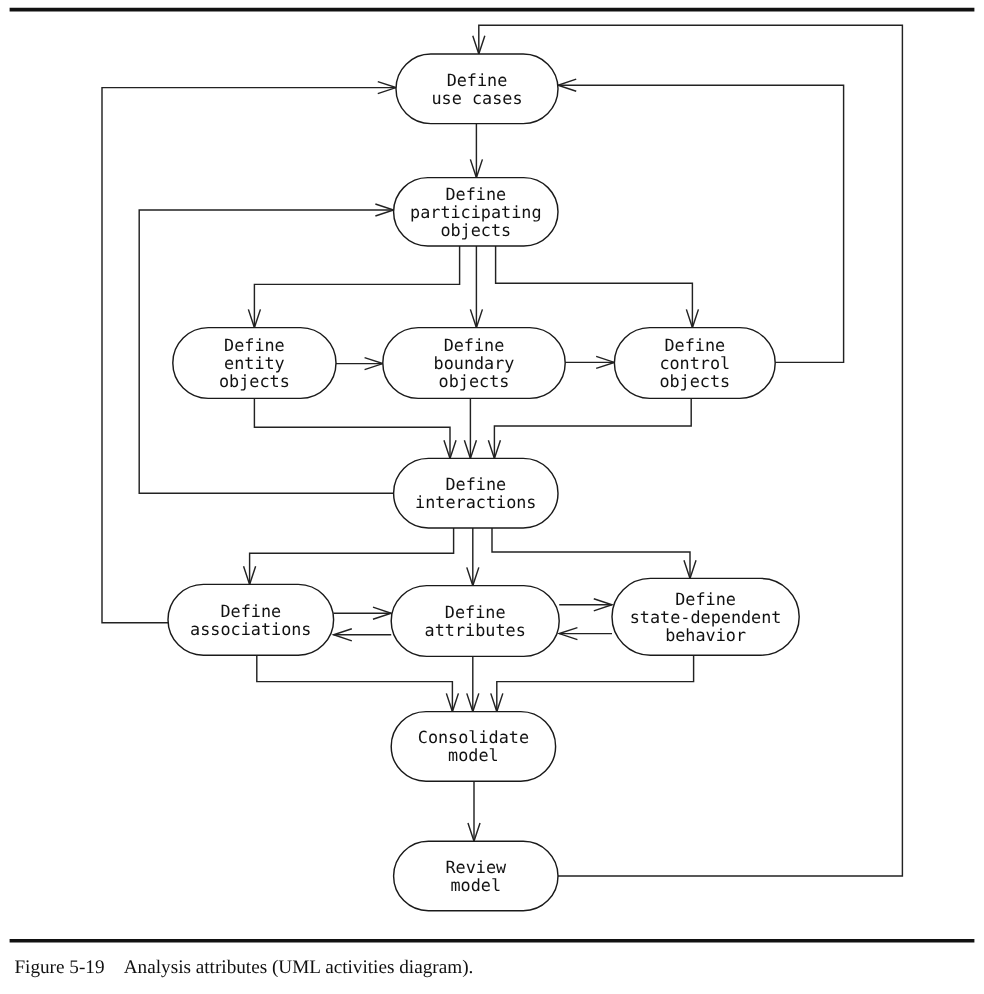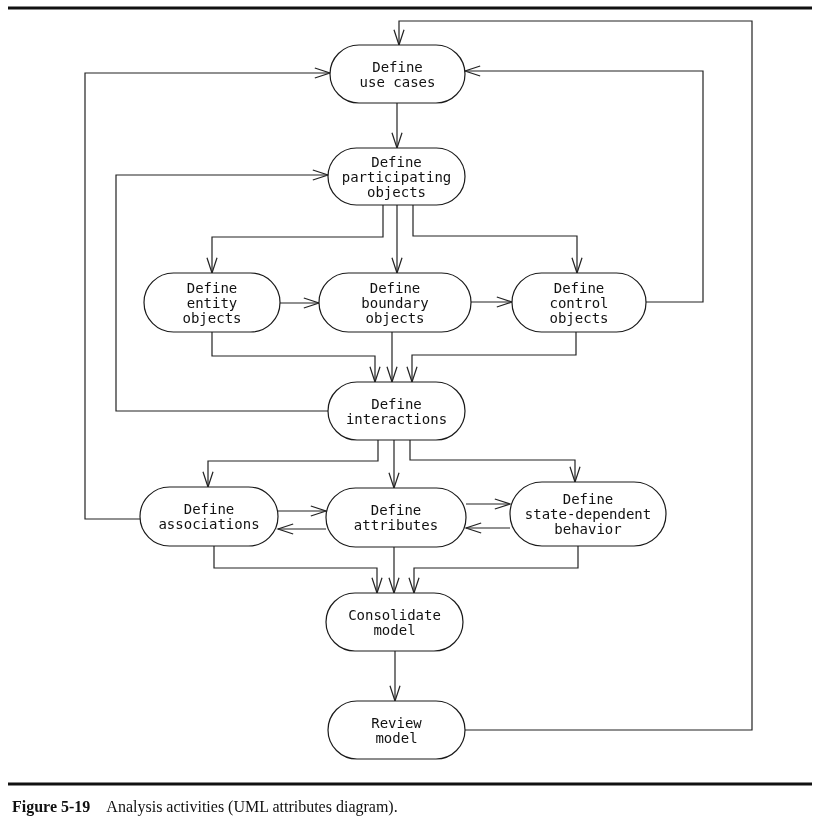--- a/index.html
+++ b/index.html
@@ -4,21 +4,21 @@
 <style>
   html, body { margin: 0; padding: 0; background: #ffffff; }
   body { width: 820px; height: 828px; position: relative; overflow: hidden; }
   #diagram { position: absolute; left: 0; top: 0; }
   .node-shape { fill: #ffffff; stroke: #1a1a1a; stroke-width: 1.2; }
   .edge { fill: none; stroke: #222; stroke-width: 1.2; }
   .arrowhead { fill: none; stroke: #222; stroke-width: 1.2; }
   .node-text { font-family: "DejaVu Sans Mono", monospace; font-size: 14px; fill: #111; text-anchor: middle; }
   .rule { stroke: #111; stroke-width: 3; }
   .caption { position: absolute; left: 12px; top: 798px; font-family: "Liberation Serif", serif; font-size: 16px; color: #111; white-space: nowrap; }
-  .caption .fig-num { font-weight: bold; margin-right: 16px; }
+  .caption .fig-num { font-weight: normal; margin-right: 16px; }
 </style>
 </head>
 <body>
 
 <svg id="diagram" width="820" height="828" viewBox="0 0 820 828" xmlns="http://www.w3.org/2000/svg">
   <line class="rule" x1="8" y1="8" x2="812" y2="8"></line>
   <line class="rule" x1="8" y1="784" x2="812" y2="784"></line>
   <g id="edges">
       <g>
         <polyline class="edge" points="397,103 397,148"></polyline>
@@ -175,14 +175,14 @@
       </g>
       <g>
         <rect class="node-shape" x="328" y="701" width="137" height="58" rx="29" ry="29"></rect>
         <text class="node-text" x="396.5" y="727.5">Review</text>
         <text class="node-text" x="396.5" y="742.5">model</text>
       </g>
     </g>
 </svg>
 
 <div class="caption">
-  <span class="fig-num">Figure 5-19</span><span>Analysis activities (UML attributes diagram).</span>
+  <span class="fig-num">Figure 5-19</span><span>Analysis attributes (UML activities diagram).</span>
 </div>
 
 </body></html>

